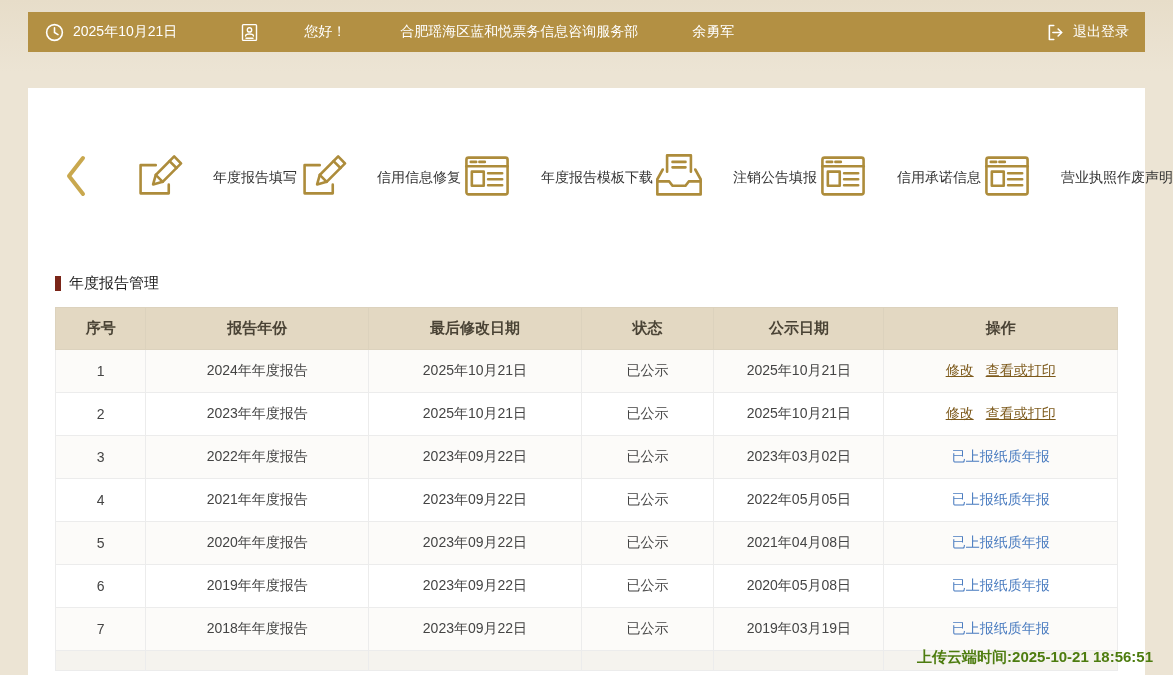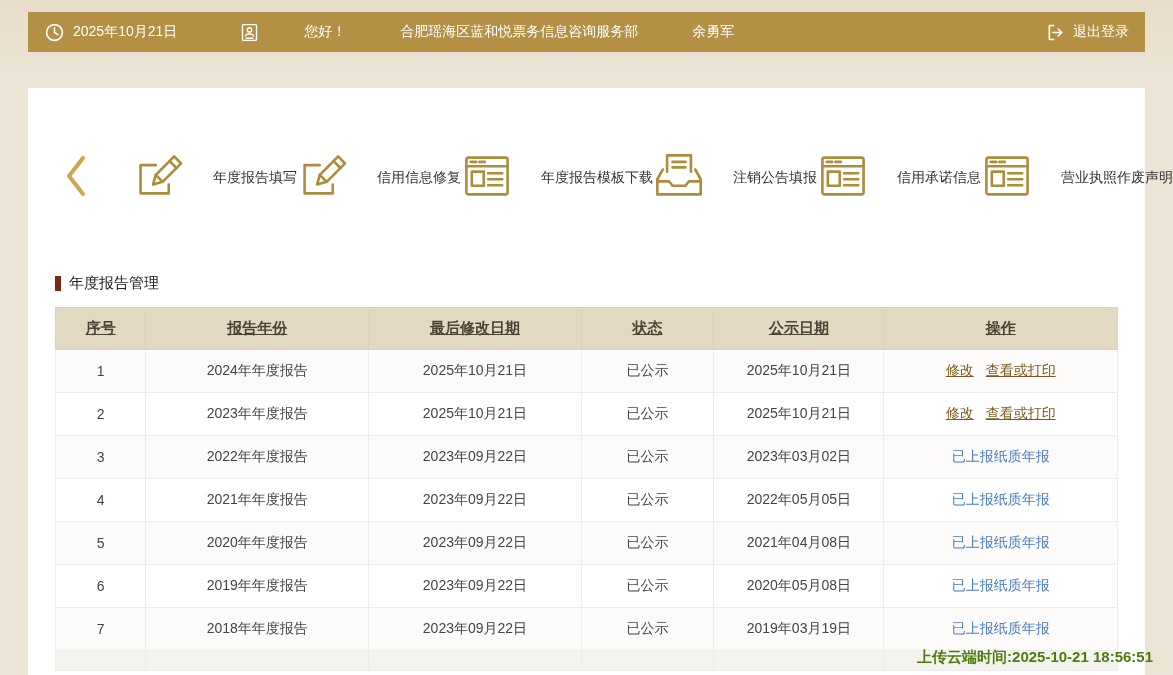--- a/index.html
+++ b/index.html
@@ -75,21 +75,20 @@
   col.c1{width:8.5%} col.c2{width:21%} col.c3{width:20%}
   col.c4{width:12.5%} col.c5{width:16%} col.c6{width:22%}
   th{
     background:#e3d8c2;
     color:#4a4335;
     font-weight:bold;
     font-size:15px;
     height:42px;
     border:1px solid #dcd2bd;
     text-align:center;
-    text-decoration:underline;
   }
   td{
     height:43px;
     border:1px solid #ececec;
     text-align:center;
     color:#444;
     background:#fff;
   }
   tbody tr:nth-child(odd) td{ background:#fcfbf9; }
   .op-link{ cursor:pointer; margin:0 6px; white-space:nowrap; }

